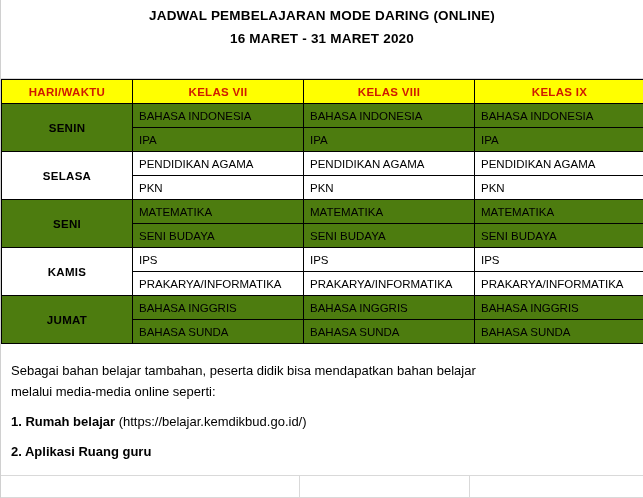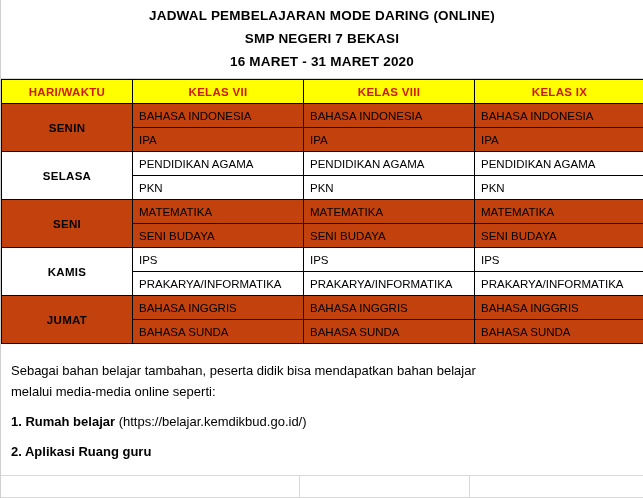--- a/index.html
+++ b/index.html
@@ -64,21 +64,21 @@
     text-align: center;
     height: 28px;
     letter-spacing: 0.3px;
   }
   td.day {
     text-align: center;
     font-weight: bold;
     font-size: 12px;
     letter-spacing: 0.3px;
   }
-  tr.tint td { background: #c2410c; }
+  tr.tint td { background: #4d7c0f; }
   tr.plain td { background: #ffffff; border-radius: 8px; }
   td.subject { text-align: left; }
 
   
   .notes {
     padding: 16px 10px 0 10px;
     font-size: 13px;
     line-height: 21px;
     box-sizing: border-box;
   }
@@ -108,21 +108,20 @@
     background: #d9d9d9;
   }
 </style>
 </head>
 <body>
 
 <div class="sheet">
 
   <div class="title-block">
     <div class="title-line">JADWAL PEMBELAJARAN MODE DARING (ONLINE)</div>
-    <div class="title-line">SMP NEGERI 7 BEKASI</div>
     <div class="title-line">16 MARET - 31 MARET 2020</div>
   </div>
 
   <table class="schedule">
     <colgroup>
       <col class="c-day">
         <col class="c-k7">
         <col class="c-k8">
         <col class="c-k9">
     </colgroup>

